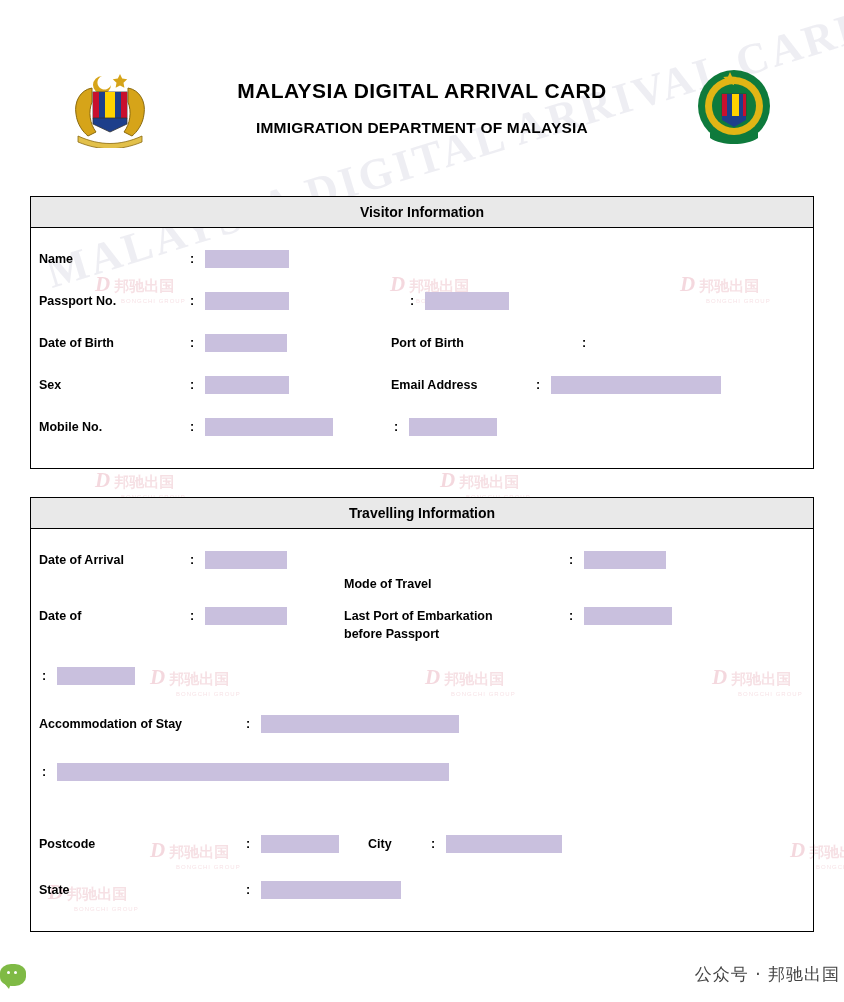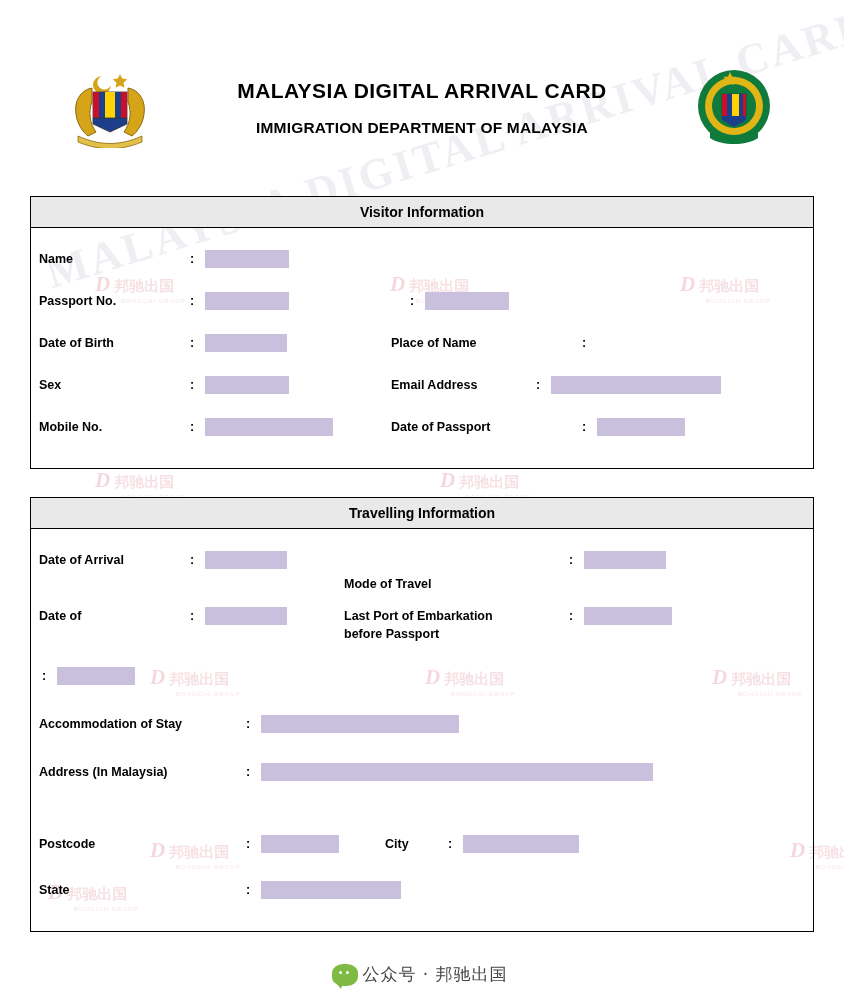--- a/index.html
+++ b/index.html
@@ -152,21 +152,21 @@
   }
 
   
   .footer {
     position: absolute;
     left: 0;
     right: 4px;
     bottom: 16px;
     display: flex;
     align-items: center;
-    justify-content: center;
+    justify-content: space-between;
     gap: 4px;
     z-index: 3;
   }
   .wechat-badge {
     width: 26px;
     height: 22px;
     background: #7fba45;
     border-radius: 11px / 9px;
     position: relative;
     flex: 0 0 auto;
@@ -290,21 +290,21 @@
         </div>
       </div>
 
       <div class="row">
         <div class="field" style="width:352px;">
           <div class="field-label" style="width:148px;">Date of Birth</div>
           <div class="colon" style="width:10px;">:</div>
           <div class="redact" style="width:82px; margin-left:8px;"></div>
         </div>
         <div class="field">
-          <div class="field-label" style="width:188px;">Place of Name</div>
+          <div class="field-label" style="width:188px;">Port of Birth</div>
           <div class="colon" style="width:10px;">:</div>
         </div>
       </div>
 
       <div class="row">
         <div class="field" style="width:352px;">
           <div class="field-label" style="width:148px;">Sex</div>
           <div class="colon" style="width:10px;">:</div>
           <div class="redact" style="width:84px; margin-left:8px;"></div>
         </div>
@@ -315,21 +315,20 @@
         </div>
       </div>
 
       <div class="row">
         <div class="field" style="width:352px;">
           <div class="field-label" style="width:148px;">Mobile No.</div>
           <div class="colon" style="width:10px;">:</div>
           <div class="redact" style="width:128px; margin-left:8px;"></div>
         </div>
         <div class="field">
-          <div class="field-label" style="width:188px;">Date of Passport</div>
           <div class="colon" style="width:10px;">:</div>
           <div class="redact" style="width:88px; margin-left:8px;"></div>
         </div>
       </div>
 
     </div>
   </div>
 
   <div class="section section-2">
     <div class="section-header">Travelling Information</div>
@@ -374,33 +373,32 @@
       <div class="row" style="margin-bottom:20px;">
         <div class="field">
           <div class="field-label" style="width:204px;">Accommodation of Stay</div>
           <div class="colon" style="width:10px;">:</div>
           <div class="redact" style="width:198px; margin-left:8px;"></div>
         </div>
       </div>
 
       <div class="row" style="margin-bottom:44px;">
         <div class="field">
-          <div class="field-label" style="width:204px;">Address (In Malaysia)</div>
           <div class="colon" style="width:10px;">:</div>
           <div class="redact" style="width:392px; margin-left:8px;"></div>
         </div>
       </div>
 
       <div class="row" style="margin-bottom:18px;">
         <div class="field">
           <div class="field-label" style="width:204px;">Postcode</div>
           <div class="colon" style="width:10px;">:</div>
           <div class="redact" style="width:78px; margin-left:8px;"></div>
         </div>
-        <div class="field" style="margin-left:46px;">
+        <div class="field" style="margin-left:29px;">
           <div class="field-label" style="width:60px;">City</div>
           <div class="colon" style="width:10px;">:</div>
           <div class="redact" style="width:116px; margin-left:8px;"></div>
         </div>
       </div>
 
       <div class="row">
         <div class="field">
           <div class="field-label" style="width:204px;">State</div>
           <div class="colon" style="width:10px;">:</div>

